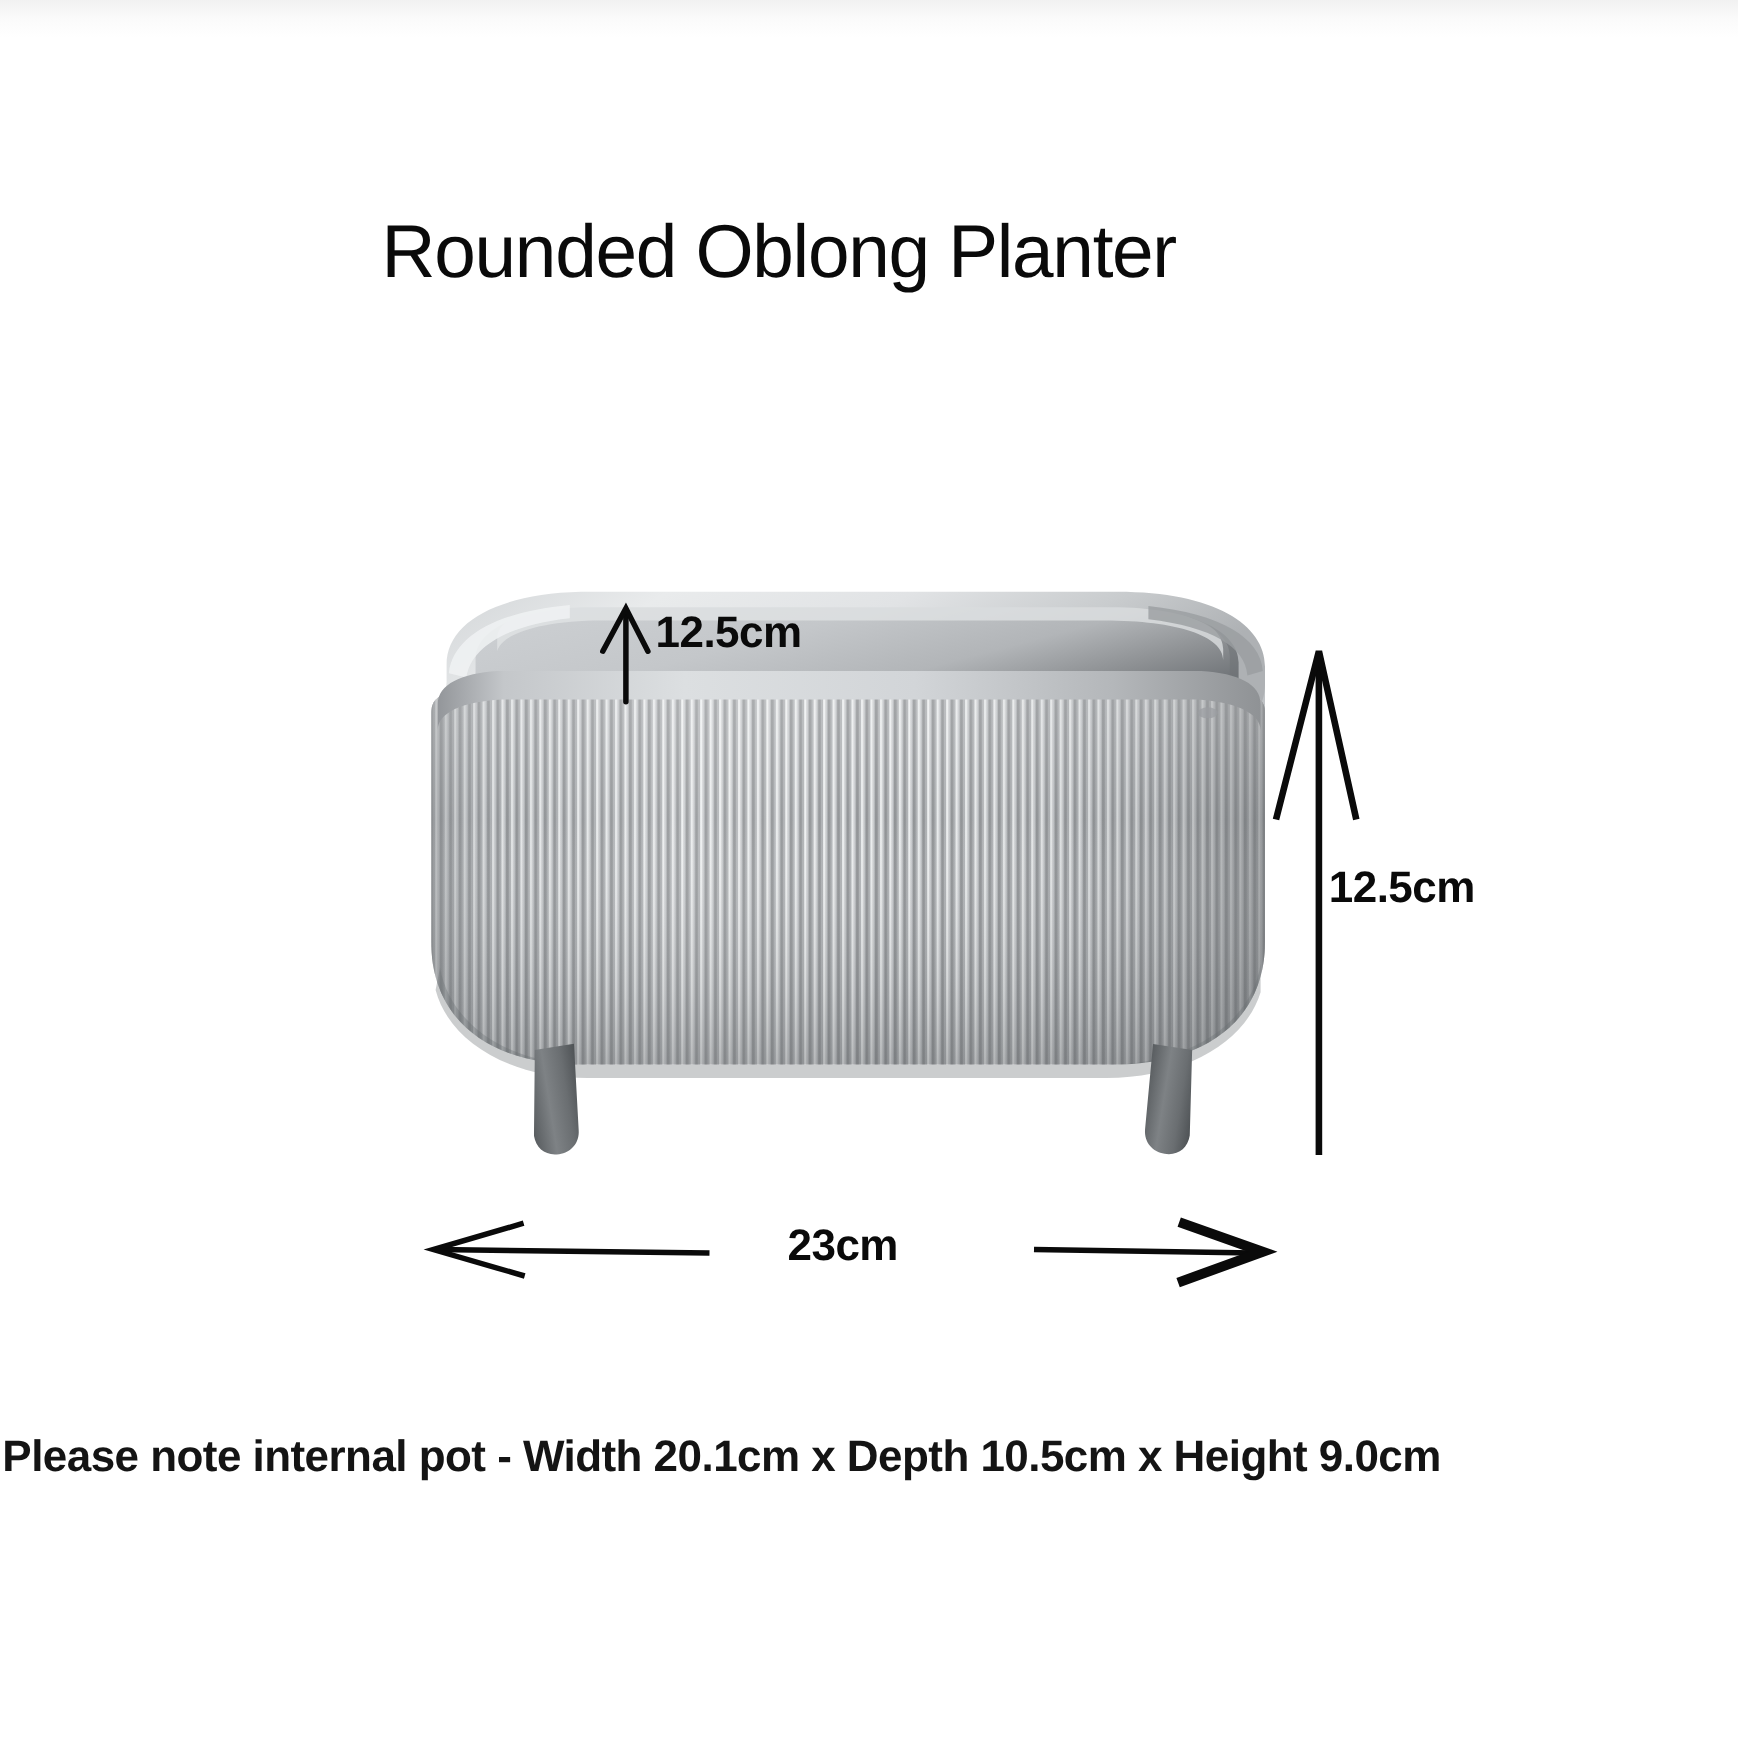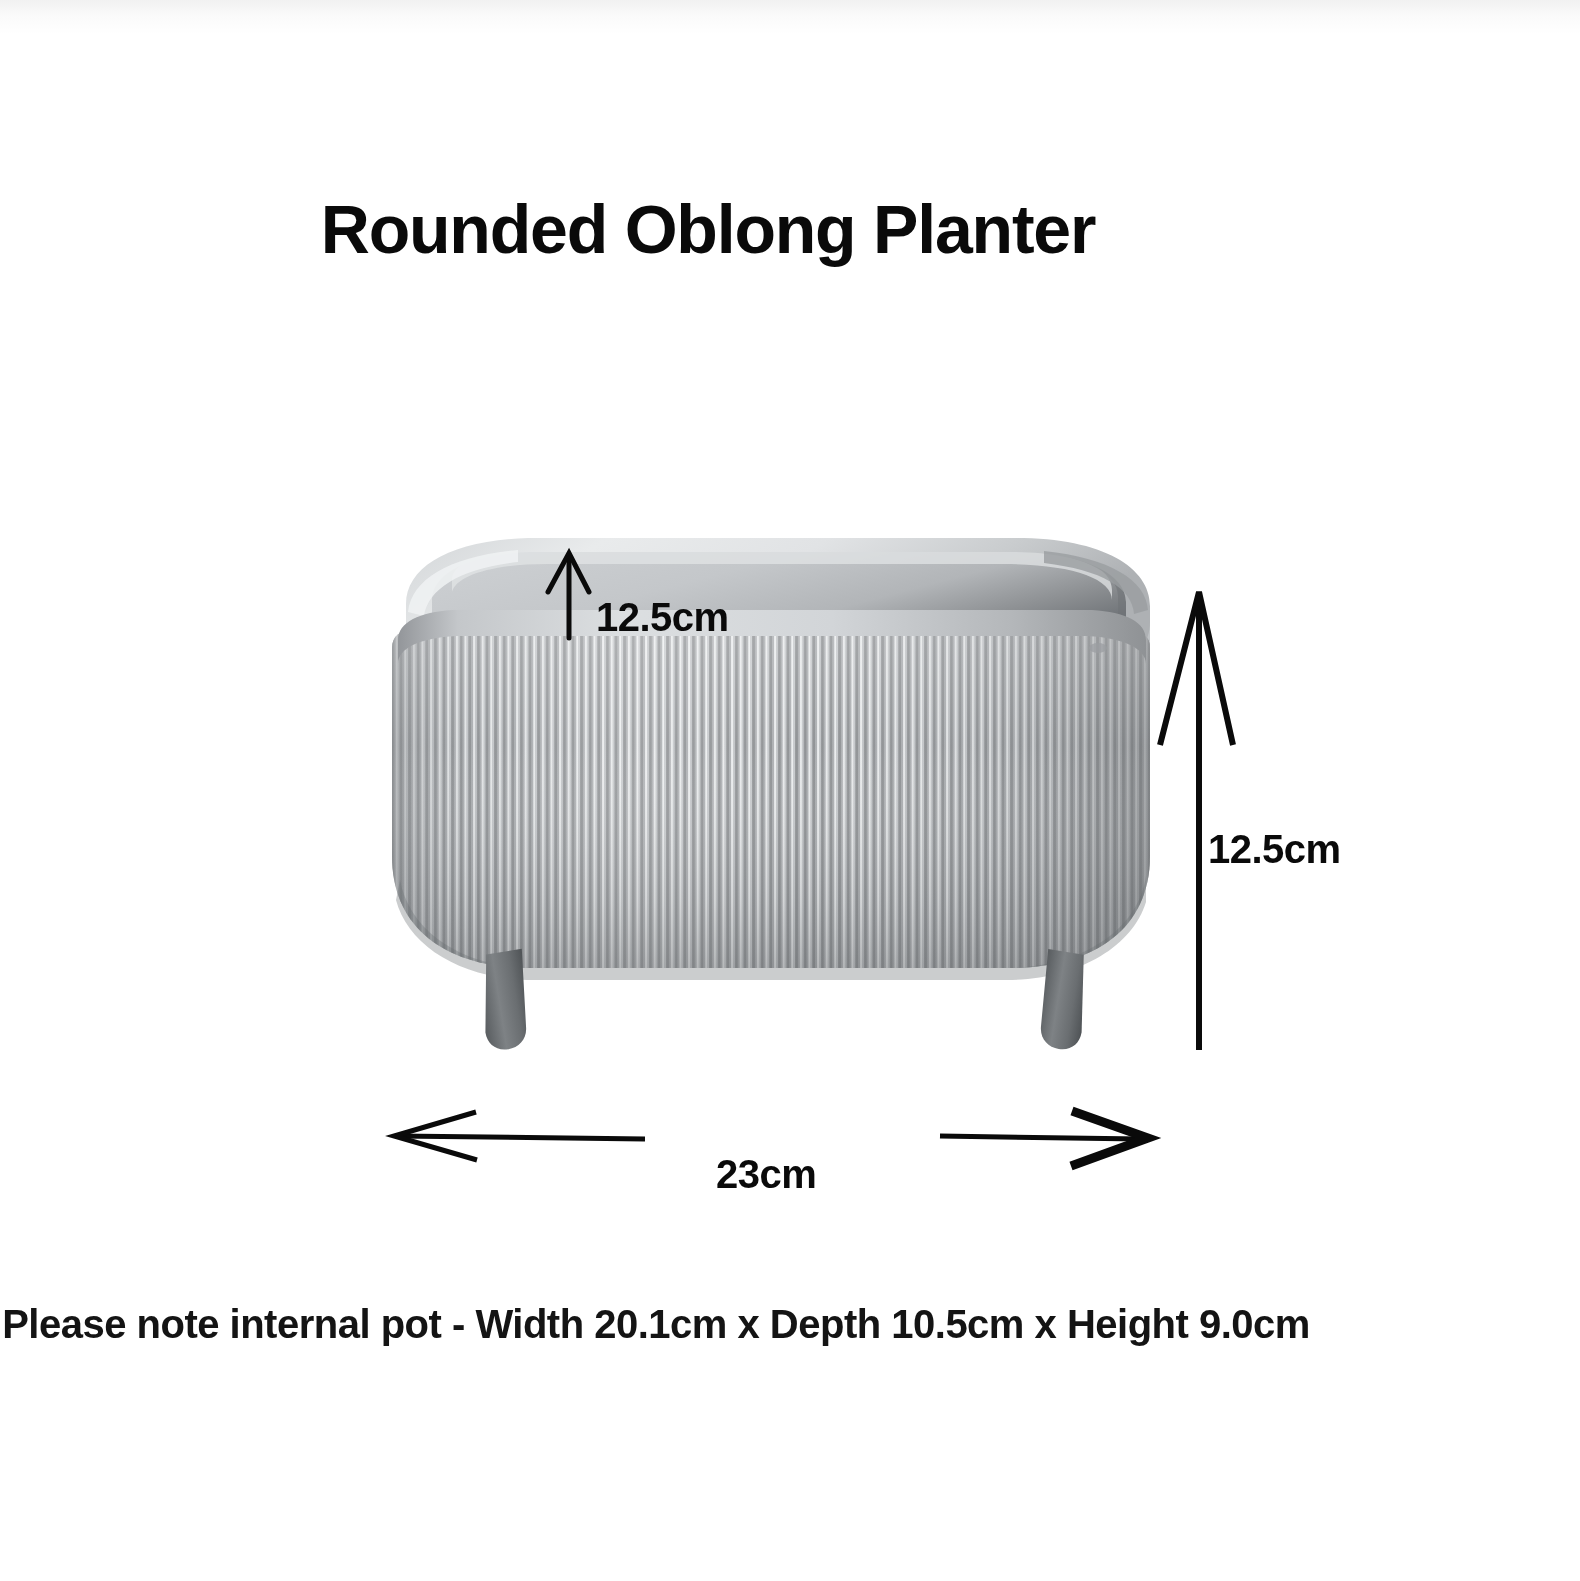--- a/index.html
+++ b/index.html
@@ -25,21 +25,21 @@
     background: linear-gradient(180deg, #f1f1f1 0%, #fafafa 45%, #ffffff 100%);
   }
   #page-title {
     position: absolute;
     left: 0;
     top: 146;
     top: 146px;
     width: 1416px;
     text-align: center;
     font-size: 68px;
-    font-weight: 700;
+    font-weight: 400;
     letter-spacing: -1.2px;
     color: #0a0a0a;
     line-height: 1.1;
   }
   #figure-stage {
     position: absolute;
     left: 0;
     top: 0;
     width: 1580px;
     height: 1581px;
@@ -56,21 +56,20 @@
     color: #141414;
     white-space: nowrap;
   }
   .dim-label {
     position: absolute;
     font-size: 40px;
     font-weight: 700;
     letter-spacing: -0.5px;
     color: #0a0a0a;
     white-space: nowrap;
-    margin-top: 42px;
   }
   #dim-label-depth { left: 596px; top: 553px; }
   #dim-label-height { left: 1208px; top: 785px; }
   #dim-label-width { left: 716px; top: 1110px; }
 </style>
 </head>
 <body>
 
 <div id="page">
 

